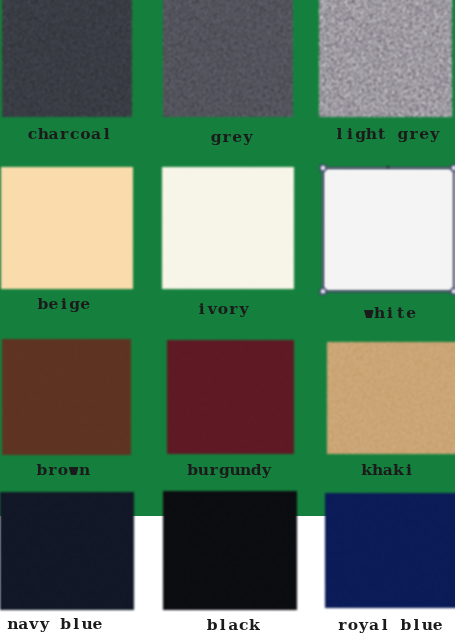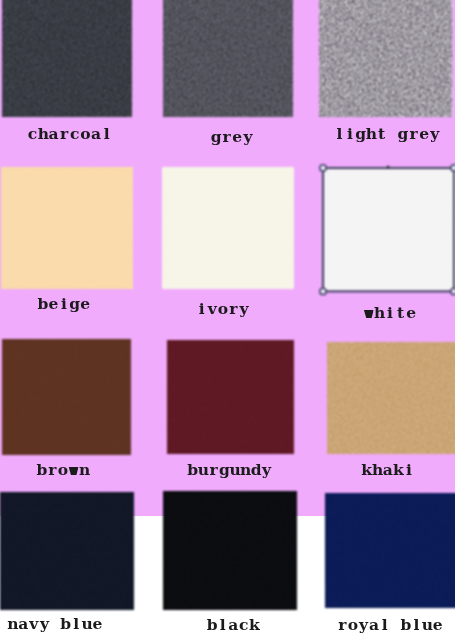--- a/index.html
+++ b/index.html
@@ -1,19 +1,19 @@
 <!DOCTYPE html>
 <html><head>
 <meta charset="utf-8">
 <title>Fabric colour swatch board</title>
 <style>
   html,body{margin:0;padding:0;}
   body{width:455px;height:634px;background:#ffffff;overflow:hidden;
        font-family:"DejaVu Serif",serif;}
-  #stage{position:relative;width:455px;height:516px;background:#f0abfc;}
+  #stage{position:relative;width:455px;height:516px;background:#15803d;}
 
   
   #swatches{position:absolute;inset:0;filter:url(#softfocus);}
   #labels   {position:absolute;inset:0;}
   #selection{position:absolute;inset:0;filter:url(#selsoft);}
 
   .swatch{position:absolute;overflow:hidden;}
   .swatch .fill{position:absolute;inset:0;}
   .swatch .tex {position:absolute;inset:0;mix-blend-mode:overlay;pointer-events:none;}
   

